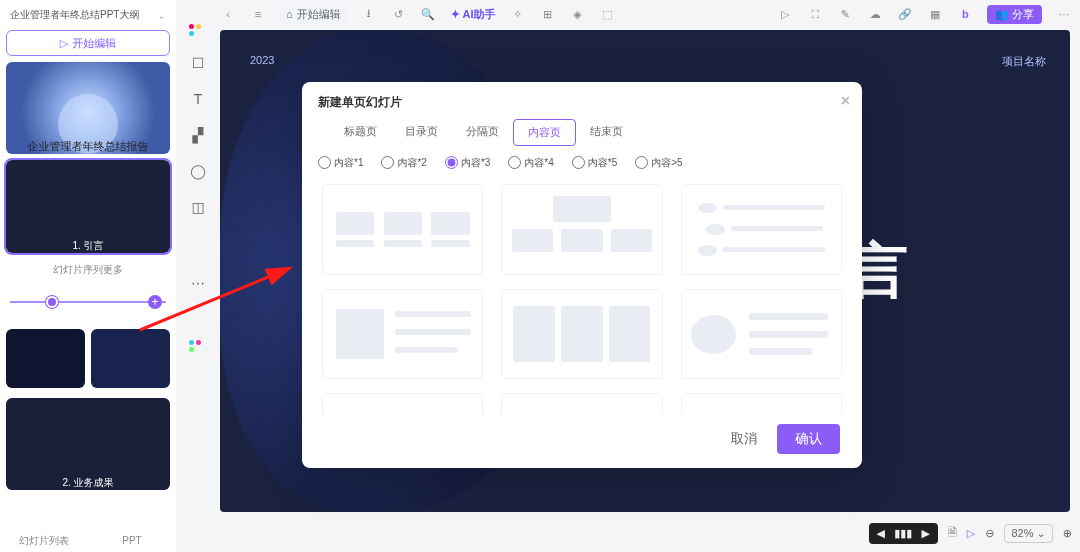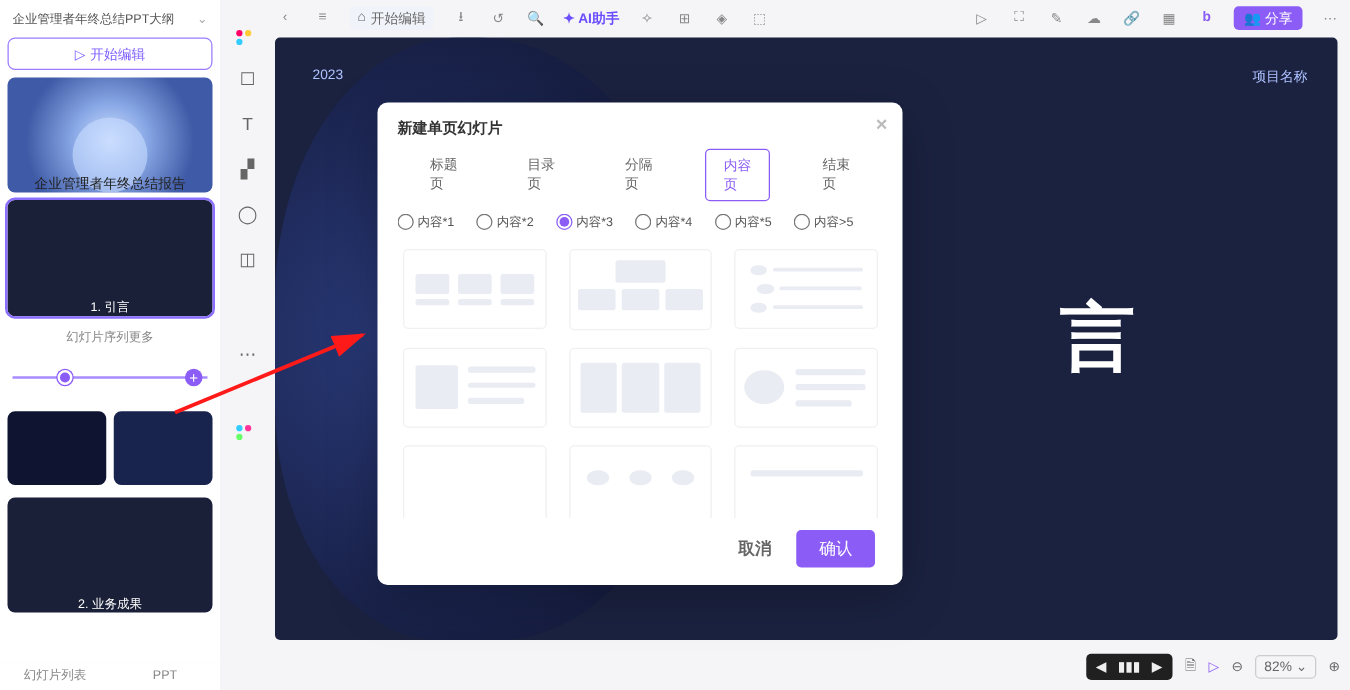--- a/index.html
+++ b/index.html
@@ -45,35 +45,35 @@
   .canvas .big { position:absolute; right:160px; top:50%; transform:translateY(-50%); font-size:60px; font-weight:700; color:#fff; letter-spacing:2px;}
   .canvas .blob { position:absolute; left:0; top:0; bottom:0; width:340px; background:radial-gradient(circle at 30% 50%, #2a3a7a, #101530); border-radius:50% 60% 55% 45%;}
 
   
   .statusbar { position:absolute; left:220px; right:8px; bottom:6px; height:26px; display:flex; align-items:center; justify-content:flex-end; gap:10px; font-size:11px; color:#666;}
   .statusbar .dark-pill { background:#202020; color:#eee; border-radius:4px; padding:4px 8px;}
   .statusbar .pct { border:1px solid #ccc; border-radius:4px; padding:2px 6px;}
 
   
   .arrow { position:absolute; pointer-events:none; z-index:30; }
-  .modal { position:absolute; z-index:20; left:302px; top:82px; width:420px; height:386px; background:#fff; border-radius:8px; box-shadow:0 10px 40px rgba(0,0,0,.25); display:flex; flex-direction:column;}
+  .modal { position:absolute; z-index:20; left:302px; top:82px; width:560px; height:386px; background:#fff; border-radius:8px; box-shadow:0 10px 40px rgba(0,0,0,.25); display:flex; flex-direction:column;}
   .modal-hd { padding:12px 16px 8px; font-size:12px; font-weight:600; color:#333; position:relative;}
   .modal-close { position:absolute; right:12px; top:10px; color:#bbb; font-size:16px; cursor:pointer;}
-  .modal-tabs { display:flex; gap:28px; padding:0 28px 10px; font-size:11px; color:#666;}
+  .modal-tabs { display:flex; padding:0 28px 10px; font-size:11px; color:#666;}
   .modal-tabs .mt { padding:5px 14px; border-radius:4px; cursor:pointer;}
   .modal-tabs .mt.active { border:1px solid #8b5cf6; color:#8b5cf6;}
   .modal-radios { display:flex; gap:18px; padding:0 16px 10px; font-size:10px; color:#555;}
   .modal-radios label { display:flex; align-items:flex-start; gap:3px; cursor:pointer;}
   .modal-radios input { accent-color:#8b5cf6; margin:0;}
   .modal-body { flex:1; overflow:auto; padding:4px 20px 0;}
   .tpl-grid { display:grid; grid-template-columns:repeat(3,1fr); gap:14px 18px;}
   .tpl { background:#fff; border:1px solid #f0f0f0; border-radius:4px; aspect-ratio:16/9; position:relative; overflow:hidden;}
   .sk { position:absolute; background:#e9ecf2; border-radius:2px;}
   .modal-ft { display:flex; justify-content:flex-end; gap:10px; padding:10px 22px 14px; font-size:12px;}
-  .btn-cancel { background:none; border:none; color:#666; padding:6px 10px; cursor:pointer;font-weight:bold;}
+  .btn-cancel { background:none; border:none; color:#666; padding:6px 10px; cursor:pointer;}
   .btn-ok { background:#8b5cf6; border:none; color:#fff; padding:6px 18px; border-radius:4px; cursor:pointer;}
 </style>
 </head>
 <body>
 
 <div class="left-panel">
   <div class="doc-title-row">
     <span>企业管理者年终总结PPT大纲</span>
     <span class="chev">⌄</span>
   </div>

